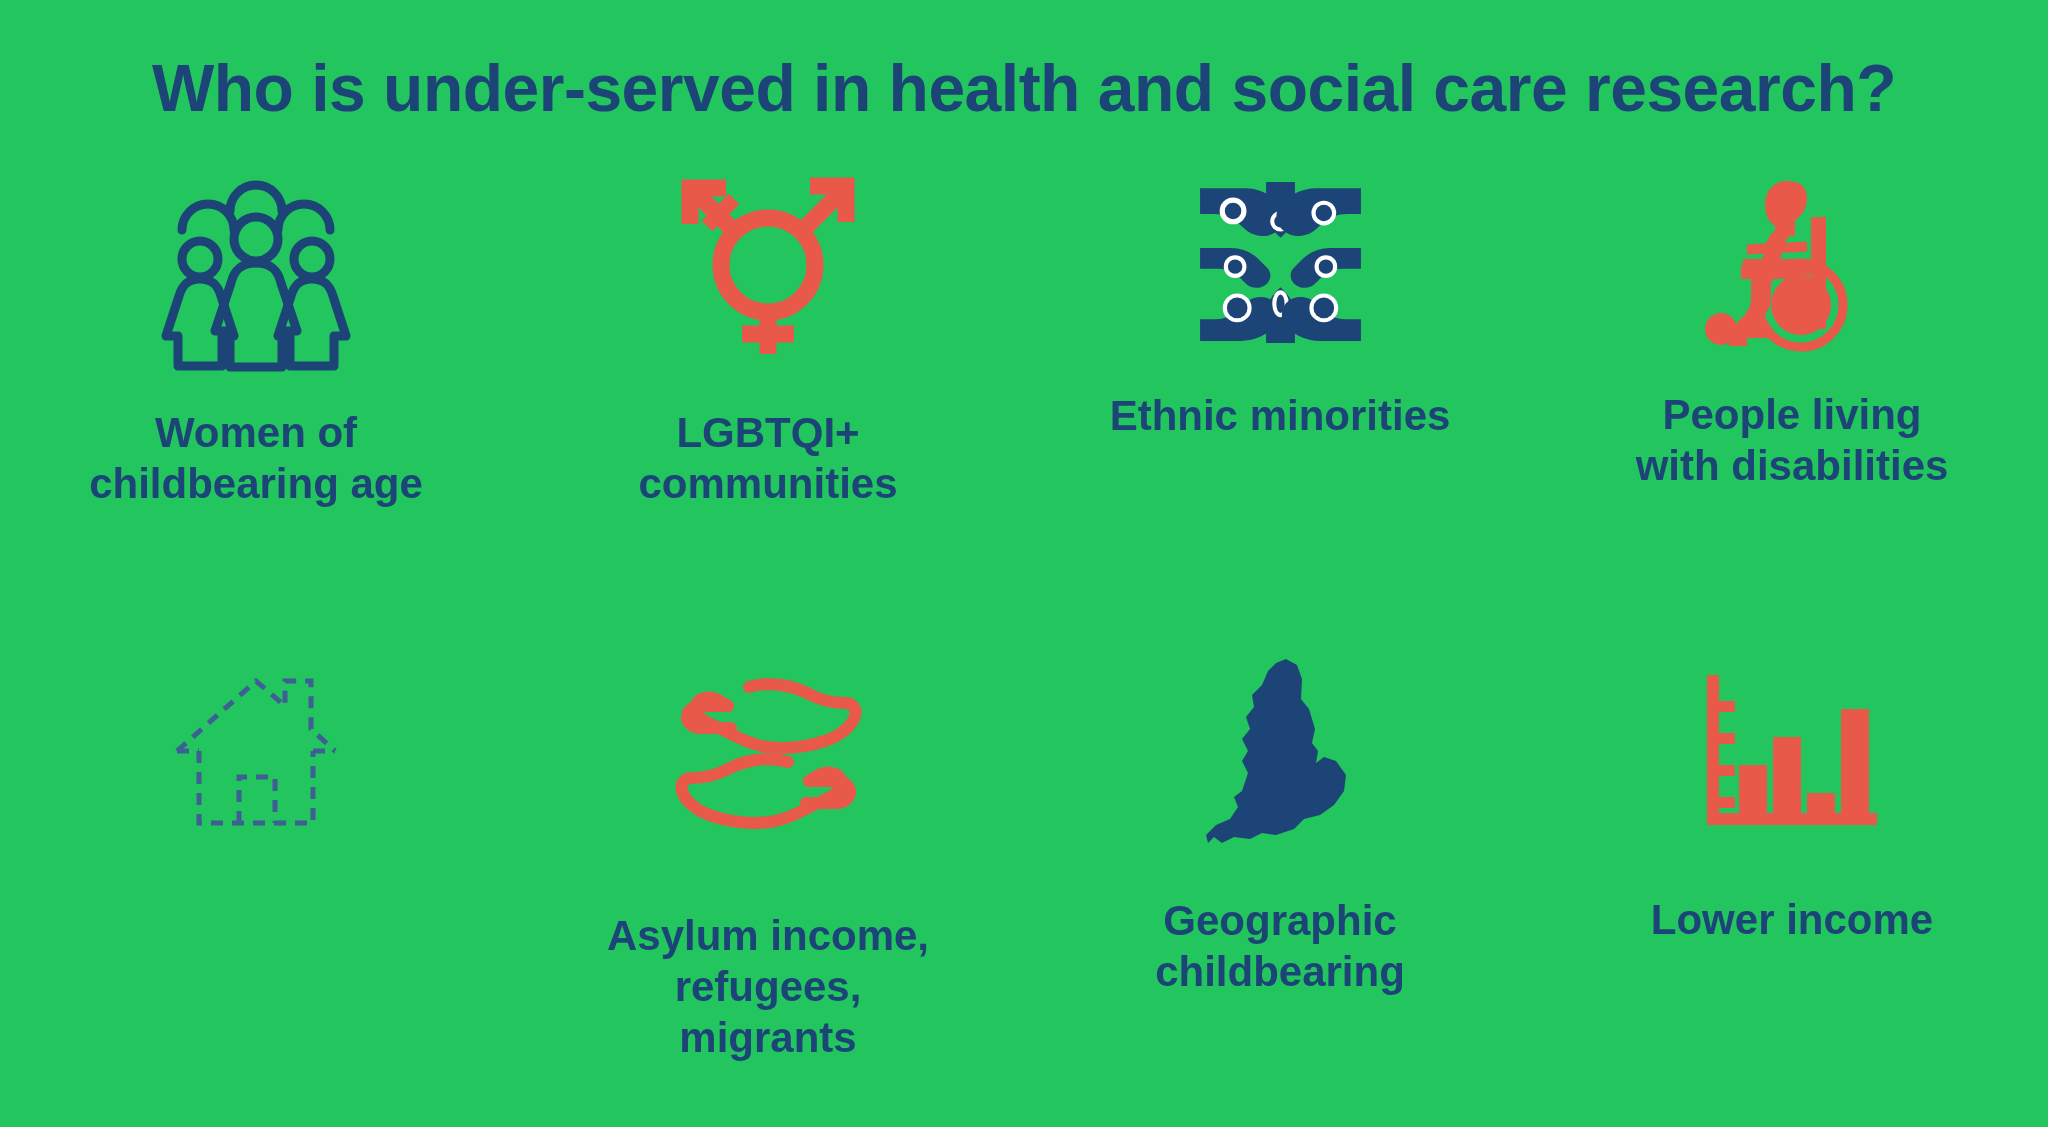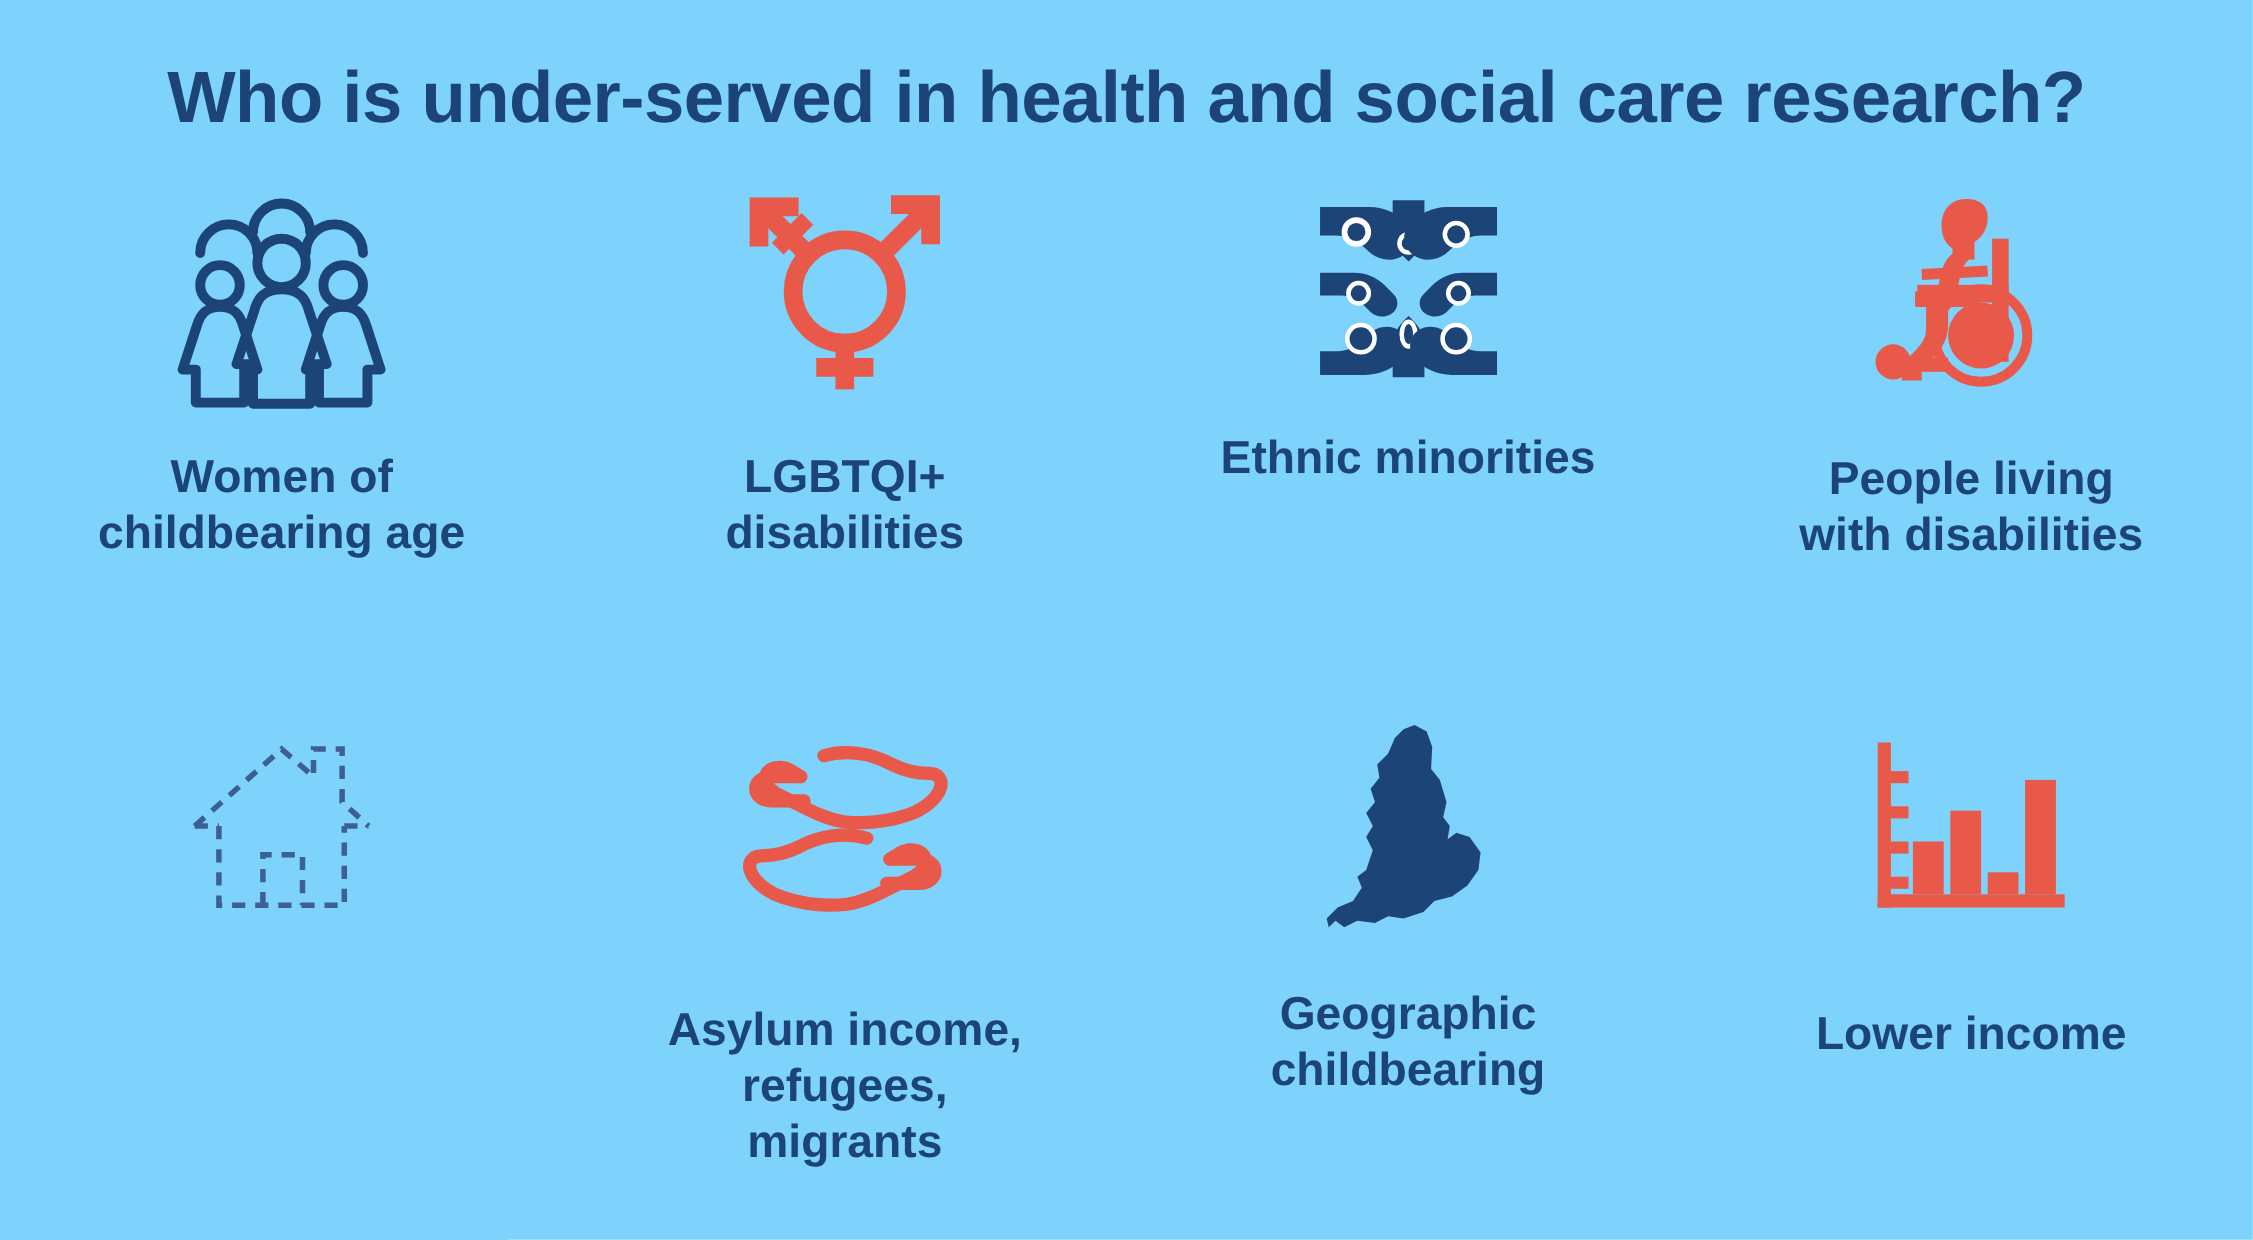--- a/index.html
+++ b/index.html
@@ -13,21 +13,21 @@
     height: 1127px;
     overflow: hidden;
     font-family: "Liberation Sans", sans-serif;
     color: #1d4477;
   }
 
   .page {
     position: relative;
     width: 2048px;
     height: 1127px;
-    background: #7dd3fc;
+    background: #22c55e;
   }
 
   
   .title {
     position: absolute;
     top: 8px;
     left: 0;
     width: 2048px;
     text-align: center;
     font-size: 66px;
@@ -72,21 +72,21 @@
     line-height: 1.22;
     color: #1d4477;
     max-width: 360px;
     white-space: pre-line;
   }
 
   
   .r1 .icon-box { height: 205px; }
   .r2 .icon-box { height: 230px; }
   .cell.c3 .cell-label { margin-top: 25px; }
-  .cell.c4 .cell-label { margin-top: 44px; }
+  .cell.c4 .cell-label { margin-top: 24px; }
   .r2 .cell-label { margin-top: 40px; }
 
   svg { display: block; overflow: visible; }
 </style>
 </head>
 <body>
 
 <div class="page">
 
   <h1 class="title">Who is under-served in health and social care research?</h1>
@@ -127,21 +127,21 @@
           <path d="M125 64 L166 23"></path>
           <path d="M134 18 h36 v36"></path>
 
           <path d="M59 64 L20 25"></path>
           <path d="M50 20 h-36 v36"></path>
 
           <path d="M31 58 L58 31" stroke-width="15"></path>
         </svg>
       </div>
       <div class="cell-label">LGBTQI+
-disabilities</div>
+communities</div>
     </div>
 
     <div class="cell r1 c3">
       <div class="icon-box">
         <svg width="165" height="165" viewBox="0 0 160 160" fill="#1d4477">
           <g>
 
             <path d="M2 8 h44 c12 0 26 6 34 16 c7 9 4 20 -4 26 c-9 7 -22 5 -30 -2 l-8 -7 c-6 -5 -14 -8 -22 -8 h-14 z"></path>
             <circle cx="34" cy="30" r="13" fill="#ffffff"></circle>
             <circle cx="34" cy="30" r="8" fill="#1d4477"></circle>

